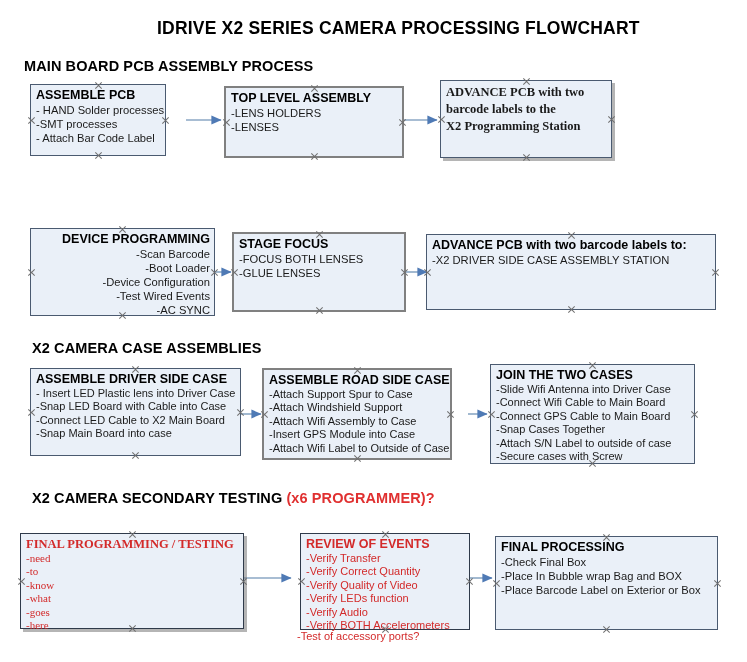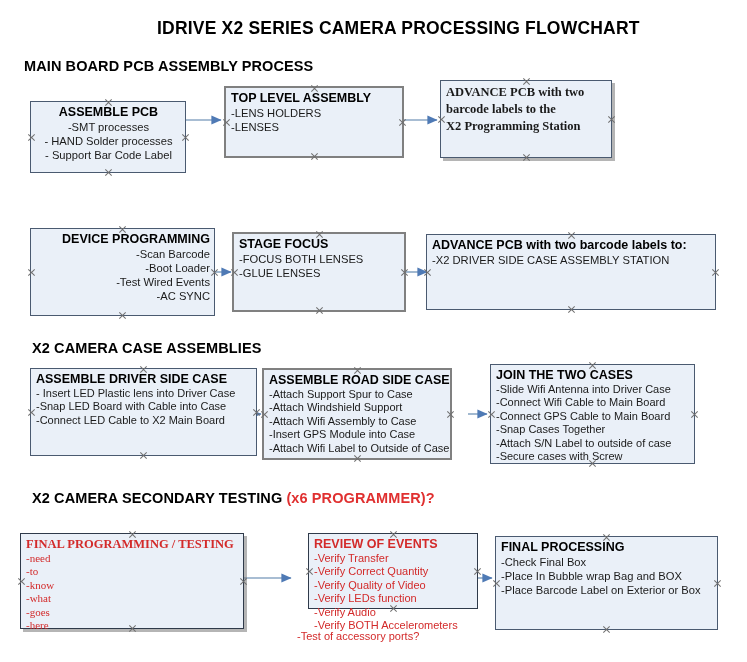--- a/index.html
+++ b/index.html
@@ -152,25 +152,25 @@
     <line x1="468" y1="414" x2="487" y2="414" stroke="#8ba7c4" stroke-width="1.6" marker-end="url(#ah)"></line>
 
     <line x1="243" y1="578" x2="291" y2="578" stroke="#8ba7c4" stroke-width="1.6" marker-end="url(#ah)"></line>
     <line x1="462" y1="578" x2="492" y2="578" stroke="#8ba7c4" stroke-width="1.6" marker-end="url(#ah)"></line>
   </svg>
 
   <div class="doc-title" style="left:124px; top:18px;margin-left:33px;">IDRIVE X2  SERIES CAMERA PROCESSING FLOWCHART</div>
 
   <div class="section-title" style="left:24px; top:58px;">MAIN BOARD PCB ASSEMBLY PROCESS</div>
 
-  <div class="box" style="left:30px; top:101px; width:156px; height:72px;text-align:center;">
+  <div class="box" style="left:30px; top:84px; width:136px; height:72px;">
     <div class="box-title">ASSEMBLE PCB</div>
+    <div class="box-line">- HAND Solder processes</div>
     <div class="box-line">-SMT processes</div>
-    <div class="box-line">- HAND Solder processes</div>
-    <div class="box-line">- Support Bar Code Label</div>
+    <div class="box-line">- Attach Bar Code Label</div>
     <span class="handle" style="left:50%; top:0;"></span>
     <span class="handle" style="left:50%; top:100%;"></span>
     <span class="handle" style="left:0; top:50%;"></span>
     <span class="handle" style="left:100%; top:50%;"></span>
   </div>
 
   <div class="box thick" style="left:224px; top:86px; width:180px; height:72px;">
     <div class="box-title">TOP LEVEL ASSEMBLY</div>
     <div class="box-line">-LENS HOLDERS</div>
     <div class="box-line">-LENSES</div>
@@ -188,20 +188,21 @@
     <span class="handle" style="left:50%; top:100%;"></span>
     <span class="handle" style="left:0; top:50%;"></span>
     <span class="handle" style="left:100%; top:50%;"></span>
   </div>
 
 
   <div class="box" style="left:30px; top:228px; width:185px; height:88px;text-align:right;">
     <div class="box-title">DEVICE PROGRAMMING</div>
     <div class="box-line">-Scan Barcode</div>
     <div class="box-line">-Boot Loader</div>
+    <div class="box-line">-Device Configuration</div>
     <div class="box-line">-Test Wired Events</div>
     <div class="box-line">-AC SYNC</div>
     <span class="handle" style="left:50%; top:0;"></span>
     <span class="handle" style="left:50%; top:100%;"></span>
     <span class="handle" style="left:0; top:50%;"></span>
     <span class="handle" style="left:100%; top:50%;"></span>
   </div>
 
   <div class="box thick" style="left:232px; top:232px; width:174px; height:80px;">
     <div class="box-title">STAGE FOCUS</div>
@@ -217,25 +218,26 @@
     <div class="box-title">ADVANCE PCB with two barcode labels to:</div>
     <div class="box-line">-X2 DRIVER  SIDE  CASE  ASSEMBLY STATION</div>
     <span class="handle" style="left:50%; top:0;"></span>
     <span class="handle" style="left:50%; top:100%;"></span>
     <span class="handle" style="left:0; top:50%;"></span>
     <span class="handle" style="left:100%; top:50%;"></span>
   </div>
 
   <div class="section-title" style="left:32px; top:340px;">X2 CAMERA CASE ASSEMBLIES</div>
 
-  <div class="box tight" style="left:30px; top:368px; width:227px; height:88px;">
+  <div class="box tight" style="left:30px; top:368px; width:211px; height:88px;">
     <div class="box-title">ASSEMBLE DRIVER SIDE CASE</div>
     <div class="box-line">- Insert LED Plastic lens into Driver Case</div>
     <div class="box-line">-Snap LED Board with Cable into Case</div>
     <div class="box-line">-Connect LED Cable to X2 Main Board</div>
+    <div class="box-line">-Snap Main Board into case</div>
     <span class="handle" style="left:50%; top:0;"></span>
     <span class="handle" style="left:50%; top:100%;"></span>
     <span class="handle" style="left:0; top:50%;"></span>
     <span class="handle" style="left:100%; top:50%;"></span>
   </div>
 
   <div class="box tight thick" style="left:262px; top:368px; width:190px; height:92px;">
     <div class="box-title">ASSEMBLE ROAD SIDE CASE</div>
     <div class="box-line">-Attach Support Spur to Case</div>
     <div class="box-line">-Attach Windshield Support</div>
@@ -273,21 +275,21 @@
     <div class="box-line">-know</div>
     <div class="box-line">-what</div>
     <div class="box-line">-goes</div>
     <div class="box-line">-here</div>
     <span class="handle" style="left:50%; top:0;"></span>
     <span class="handle" style="left:50%; top:100%;"></span>
     <span class="handle" style="left:0; top:50%;"></span>
     <span class="handle" style="left:100%; top:50%;"></span>
   </div>
 
-  <div class="box red red-border tight thick" style="left:308px; top:533px; width:170px; height:76px;">
+  <div class="box red red-border tight thick" style="left:300px; top:533px; width:170px; height:97px;">
     <div class="box-title">REVIEW OF EVENTS</div>
     <div class="box-line">-Verify Transfer</div>
     <div class="box-line">-Verify Correct Quantity</div>
     <div class="box-line">-Verify Quality of Video</div>
     <div class="box-line">-Verify LEDs function</div>
     <div class="box-line">-Verify Audio</div>
     <div class="box-line">-Verify BOTH Accelerometers</div>
     <span class="handle" style="left:50%; top:0;"></span>
     <span class="handle" style="left:50%; top:100%;"></span>
     <span class="handle" style="left:0; top:50%;"></span>

